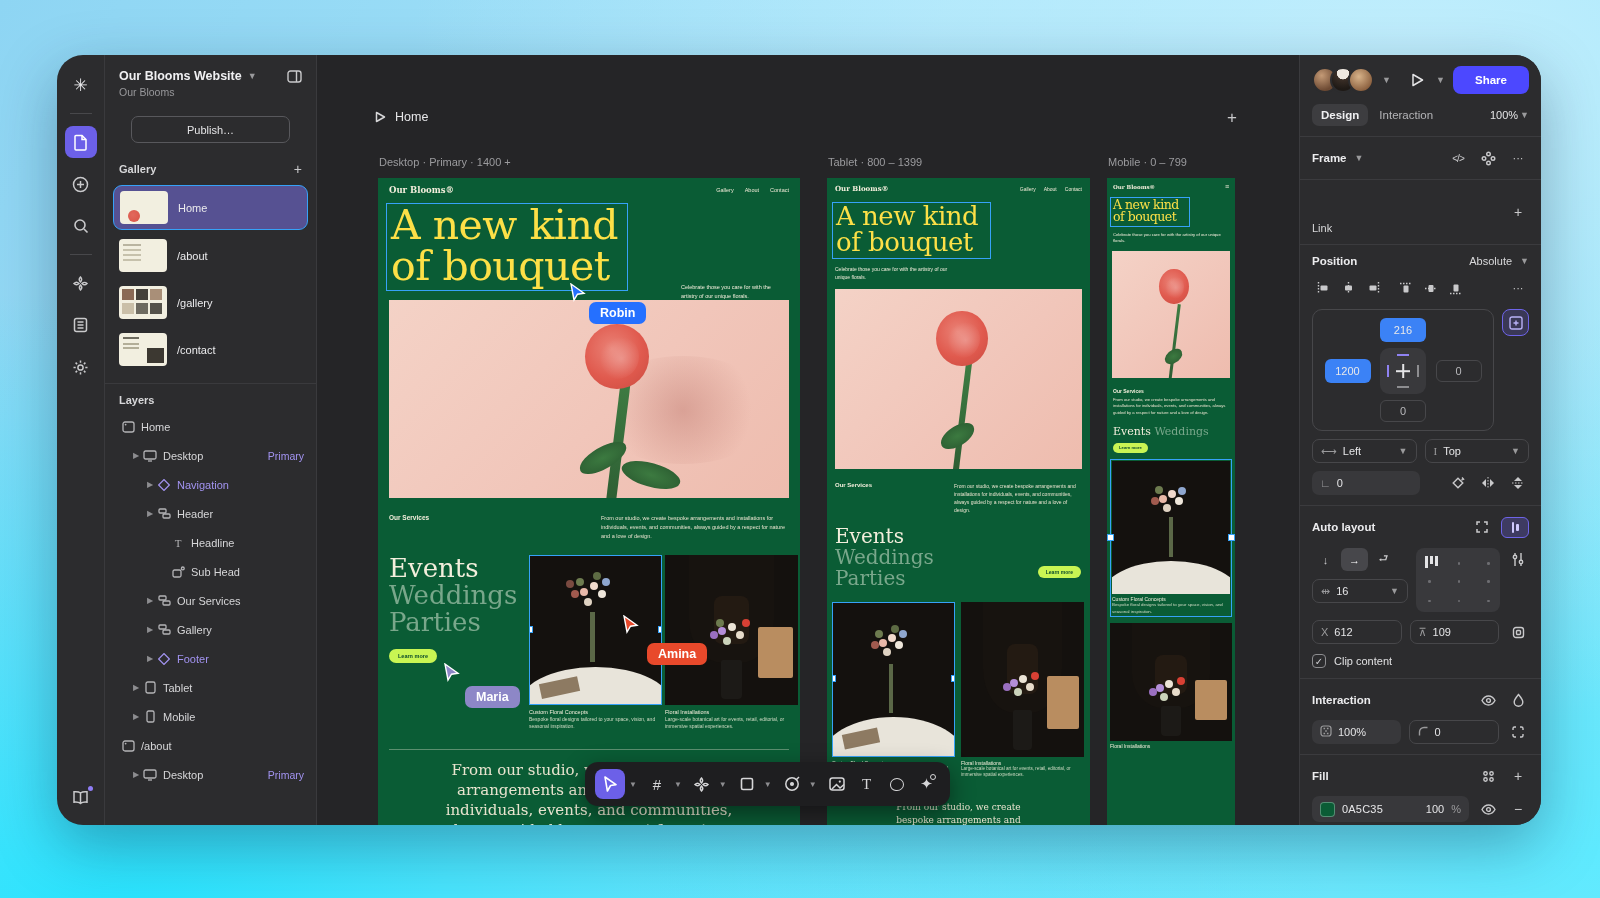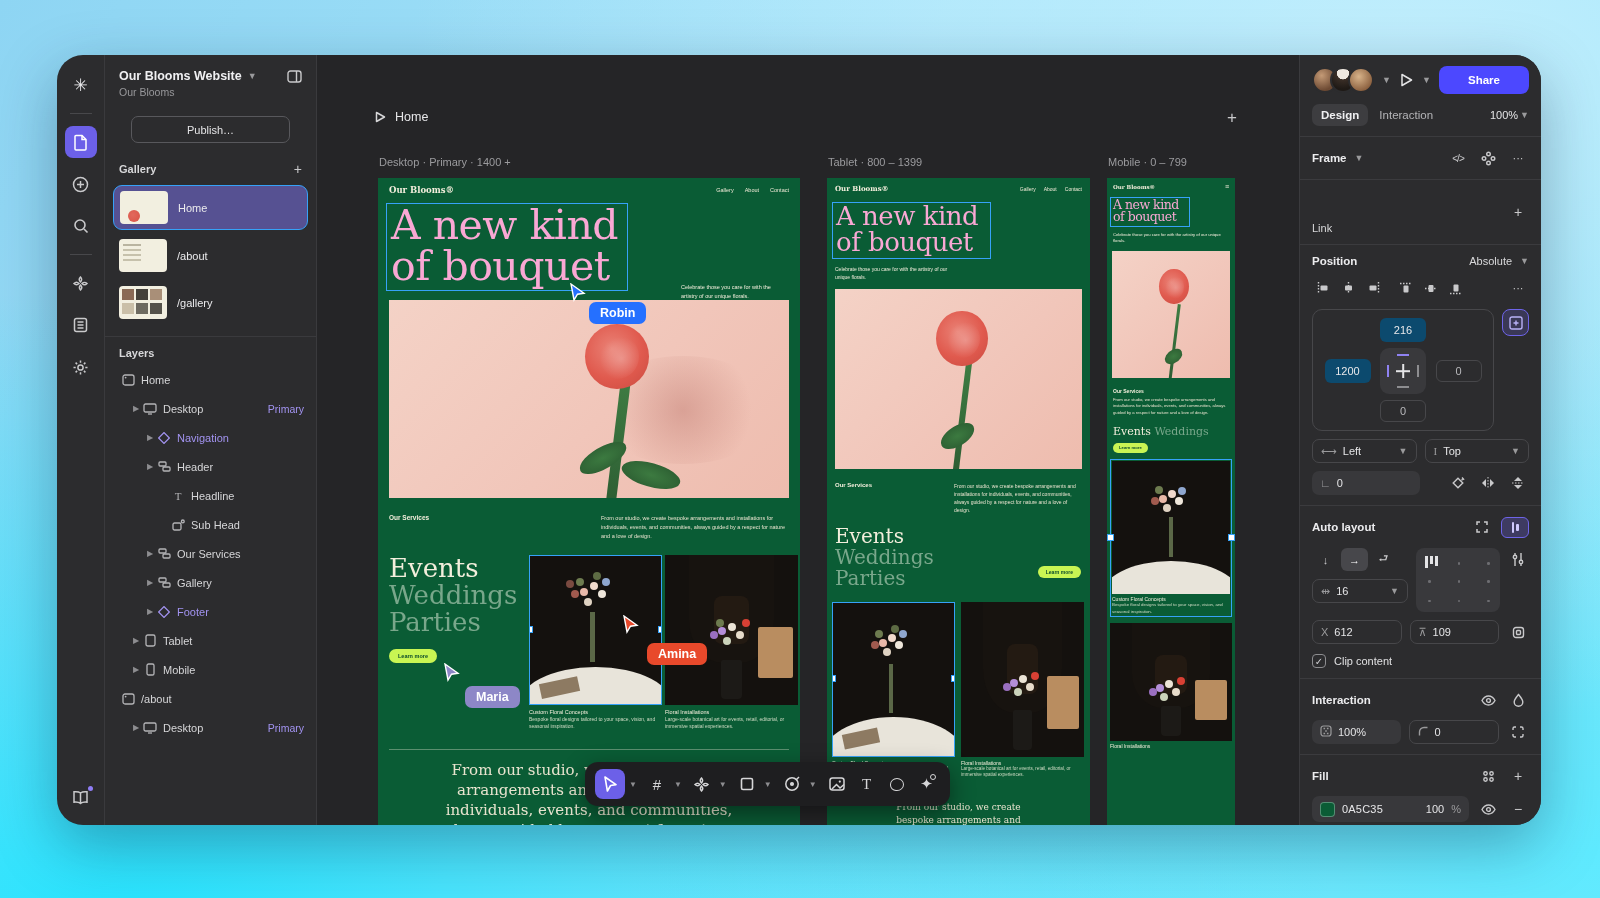--- a/index.html
+++ b/index.html
@@ -71,21 +71,21 @@
   .bp-label { position:absolute; top:101px; color:#9b9b9e; font-size:11px; z-index:4; }
   .site { position:absolute; top:123px; height:647px; background:#0a5c35; color:#f3eedc; overflow:hidden; z-index:1; font-family:"DejaVu Serif", serif; }
   .d-frame { left:61px; width:422px; }
   .t-frame { left:510px; width:263px; }
   .m-frame { left:790px; width:128px; }
   .s-nav { display:flex; align-items:center; justify-content:space-between; font-family:"DejaVu Serif", serif; }
   .s-logo { font-weight:bold; }
   .s-links { display:flex; font-family:"Liberation Sans", sans-serif; color:#efead6; }
   .sel { border:1.5px solid #36a2f8; }
   .sans { font-family:"Liberation Sans", sans-serif; }
-  .h1 { line-height:.99; letter-spacing:-.5px; color:#f9a8d4; font-weight:normal; }
+  .h1 { line-height:.99; letter-spacing:-.5px; color:#fde047; font-weight:normal; }
   .hero { position:relative; overflow:hidden; background:linear-gradient(135deg,#f4d2c6 0%,#f1c6ba 55%,#eebcae 100%); }
   .hero .bloom { position:absolute; border-radius:50%; background:radial-gradient(circle at 42% 38%, #ea8276 0%, #e05a4e 55%, #c94a40 100%); box-shadow:0 0 0 0 rgba(0,0,0,0); }
   .hero .bloom::after { content:""; position:absolute; inset:15%; border-radius:50%; background:radial-gradient(circle at 60% 55%, rgba(255,255,255,.25), transparent 60%); }
   .hero .stem { position:absolute; width:2.5%; background:linear-gradient(180deg,#3f7d43,#2c5c32); transform:rotate(7deg); }
   .hero .leaf { position:absolute; background:radial-gradient(ellipse at 50% 50%, #3c7a40, #2a5a30); border-radius:60% 40% 60% 40%; }
   .hero .shade { position:absolute; border-radius:50%; background:radial-gradient(circle, rgba(190,120,110,.45), transparent 65%); }
   .svc-row { display:flex; justify-content:space-between; align-items:flex-start; }
   .svc-label { font-family:"Liberation Sans", sans-serif; font-weight:bold; color:#f3eedc; }
   .svc-text { font-family:"Liberation Sans", sans-serif; color:#e9e4cf; }
   .word-muted { color:#79a78b; }
@@ -125,29 +125,29 @@
   .irow { display:flex; align-items:center; gap:8px; }
   .ihead { font-weight:bold; font-size:11.5px; color:#ececee; }
   .mla { margin-left:auto; }
   .icbtn { color:#c9c9cb; display:flex; align-items:center; justify-content:center; width:22px; height:22px; }
   .avatars { display:flex; align-items:center; }
   .av { width:26px; height:26px; border-radius:50%; border:2px solid #2c2c2e; }
   .av + .av { margin-left:-8px; }
   .av1 { background:radial-gradient(circle at 35% 30%, #c49a76, #6d4a33 70%); }
   .av2 { background:radial-gradient(circle at 50% 20%, #efe8e0 0 28%, #3a2e26 30%, #1f1a16 75%); }
   .av3 { background:radial-gradient(circle at 40% 35%, #d8b38a, #8a5f3e 75%); }
-  .share-btn { background:#4c48ff; color:#fff; font-weight:bold; font-size:11.5px; border-radius:8px; height:28px; padding:0 29px; display:flex; align-items:center; }
+  .share-btn { background:#4c48ff; color:#fff; font-weight:bold; font-size:11.5px; border-radius:8px; height:28px; padding:0 22px; display:flex; align-items:center; }
   .tab { padding:5px 9px; color:#b4b4b7; border-radius:7px; font-size:11.5px; }
   .tab.active { background:#3d3d40; color:#f0f0f2; font-weight:bold; }
   .inp { background:#38383b; border-radius:7px; height:24px; display:flex; align-items:center; padding:0 8px; gap:6px; font-size:11px; color:#e4e4e6; }
   .inp.ghost { background:transparent; border:1px solid #47474a; }
   .inp .pre { color:#9a9a9c; }
   .posbox { border:1px solid #47474a; border-radius:10px; padding:8px; display:grid; grid-template-columns:1fr auto 1fr; grid-template-rows:auto auto auto; gap:6px; align-items:center; justify-items:center; flex:1; }
   .pf { height:22px; min-width:46px; display:flex; align-items:center; justify-content:center; border-radius:6px; font-size:11px; }
-  .pf.filled { background:#0c4a6e; padding:12px 10px; }
+  .pf.filled { background:#3b82f6; padding:12px 10px; }
   .pf.ghost { border:1px solid #47474a; color:#b9b9bc; padding:0 10px; }
   .cross { width:46px; height:46px; background:#39393c; border-radius:9px; position:relative; }
   .cross i { position:absolute; background:#8d8d90; }
   .cross .pl { background:#8f82f2; }
   .cross .cx1 { left:50%; top:50%; width:14px; height:1.6px; transform:translate(-50%,-50%); background:#e4e4e6; }
   .cross .cx2 { left:50%; top:50%; width:1.6px; height:14px; transform:translate(-50%,-50%); background:#e4e4e6; }
   .cross .tt { top:6px; left:50%; transform:translateX(-50%); width:12px; height:2px; }
   .cross .bb { bottom:6px; left:50%; transform:translateX(-50%); width:12px; height:2px; }
   .cross .ll { left:7px; top:50%; transform:translateY(-50%); width:2px; height:12px; }
   .cross .rr { right:7px; top:50%; transform:translateY(-50%); width:2px; height:12px; }
@@ -248,20 +248,24 @@
       <span class="plabel">Home</span>
     </div>
     <div class="pagerow">
       <div class="thumb th-about"></div>
       <span class="plabel">/about</span>
     </div>
     <div class="pagerow">
       <div class="thumb th-gallery"></div>
       <span class="plabel">/gallery</span>
     </div>
+    <div class="pagerow">
+      <div class="thumb th-contact"></div>
+      <span class="plabel">/contact</span>
+    </div>
 
     <hr class="sb-div">
     <div class="sec-label-row" style="padding-top:10px;">
       <span class="sec-label">Layers</span>
     </div>
 
     <div class="layers">
 
       <div class="lrow" style="padding-left:14px">
         <span class="licon">

